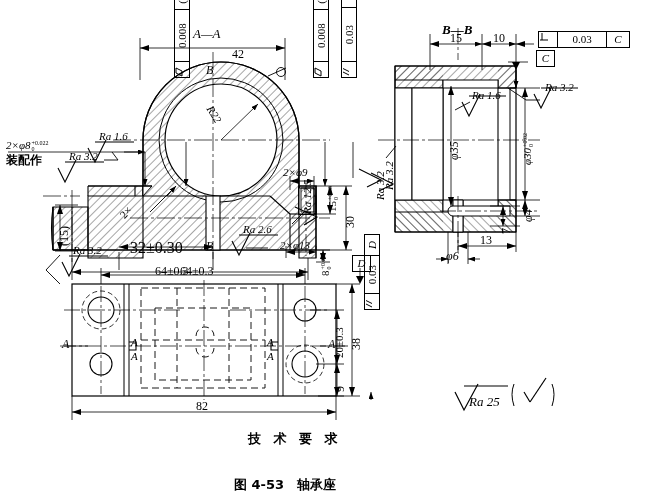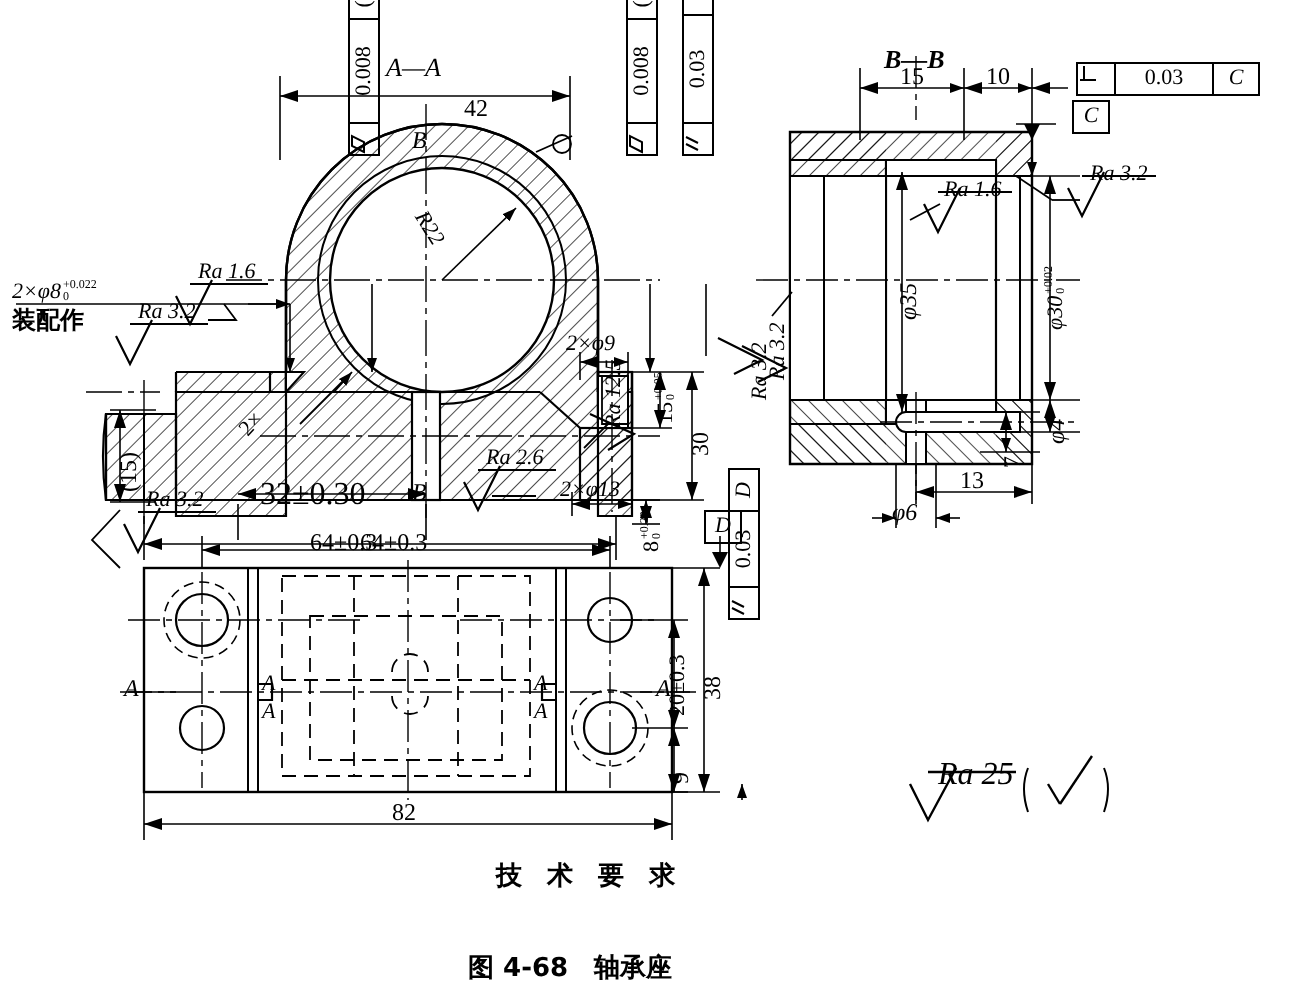--- a/index.html
+++ b/index.html
@@ -475,18 +475,18 @@
 
   <div style="position:absolute;left:352px;top:255px;width:17px;height:15px;border:1px solid #000;text-align:center;font-size:11px;line-height:15px;font-style:italic;">D</div>
 
   <div class="lbl it" style="left:131px;top:337px;font-size:11px;">A</div>
   <div class="lbl it" style="left:131px;top:351px;font-size:11px;">A</div>
   <div class="lbl it" style="left:267px;top:337px;font-size:11px;">A</div>
   <div class="lbl it" style="left:267px;top:351px;font-size:11px;">A</div>
   <div class="lbl it" style="left:62px;top:338px;font-size:12px;">A</div>
   <div class="lbl it" style="left:328px;top:338px;font-size:12px;">A</div>
 
-  <div class="lbl it" style="left:469px;top:380px;font-size:16px;">Ra 25</div>
+  <div class="lbl it" style="left:469px;top:395px;font-size:13px;">Ra 25</div>
 
   <div class="lbl cn" style="left:248px;top:432px;font-size:13px;letter-spacing:4px;">技 术 要 求</div>
-  <div class="lbl cn" style="left:234px;top:478px;font-size:13px;">图 4-68　轴承座</div>
+  <div class="lbl cn" style="left:234px;top:478px;font-size:13px;">图 4-53　轴承座</div>
 
 </div>
 
 </body></html>

